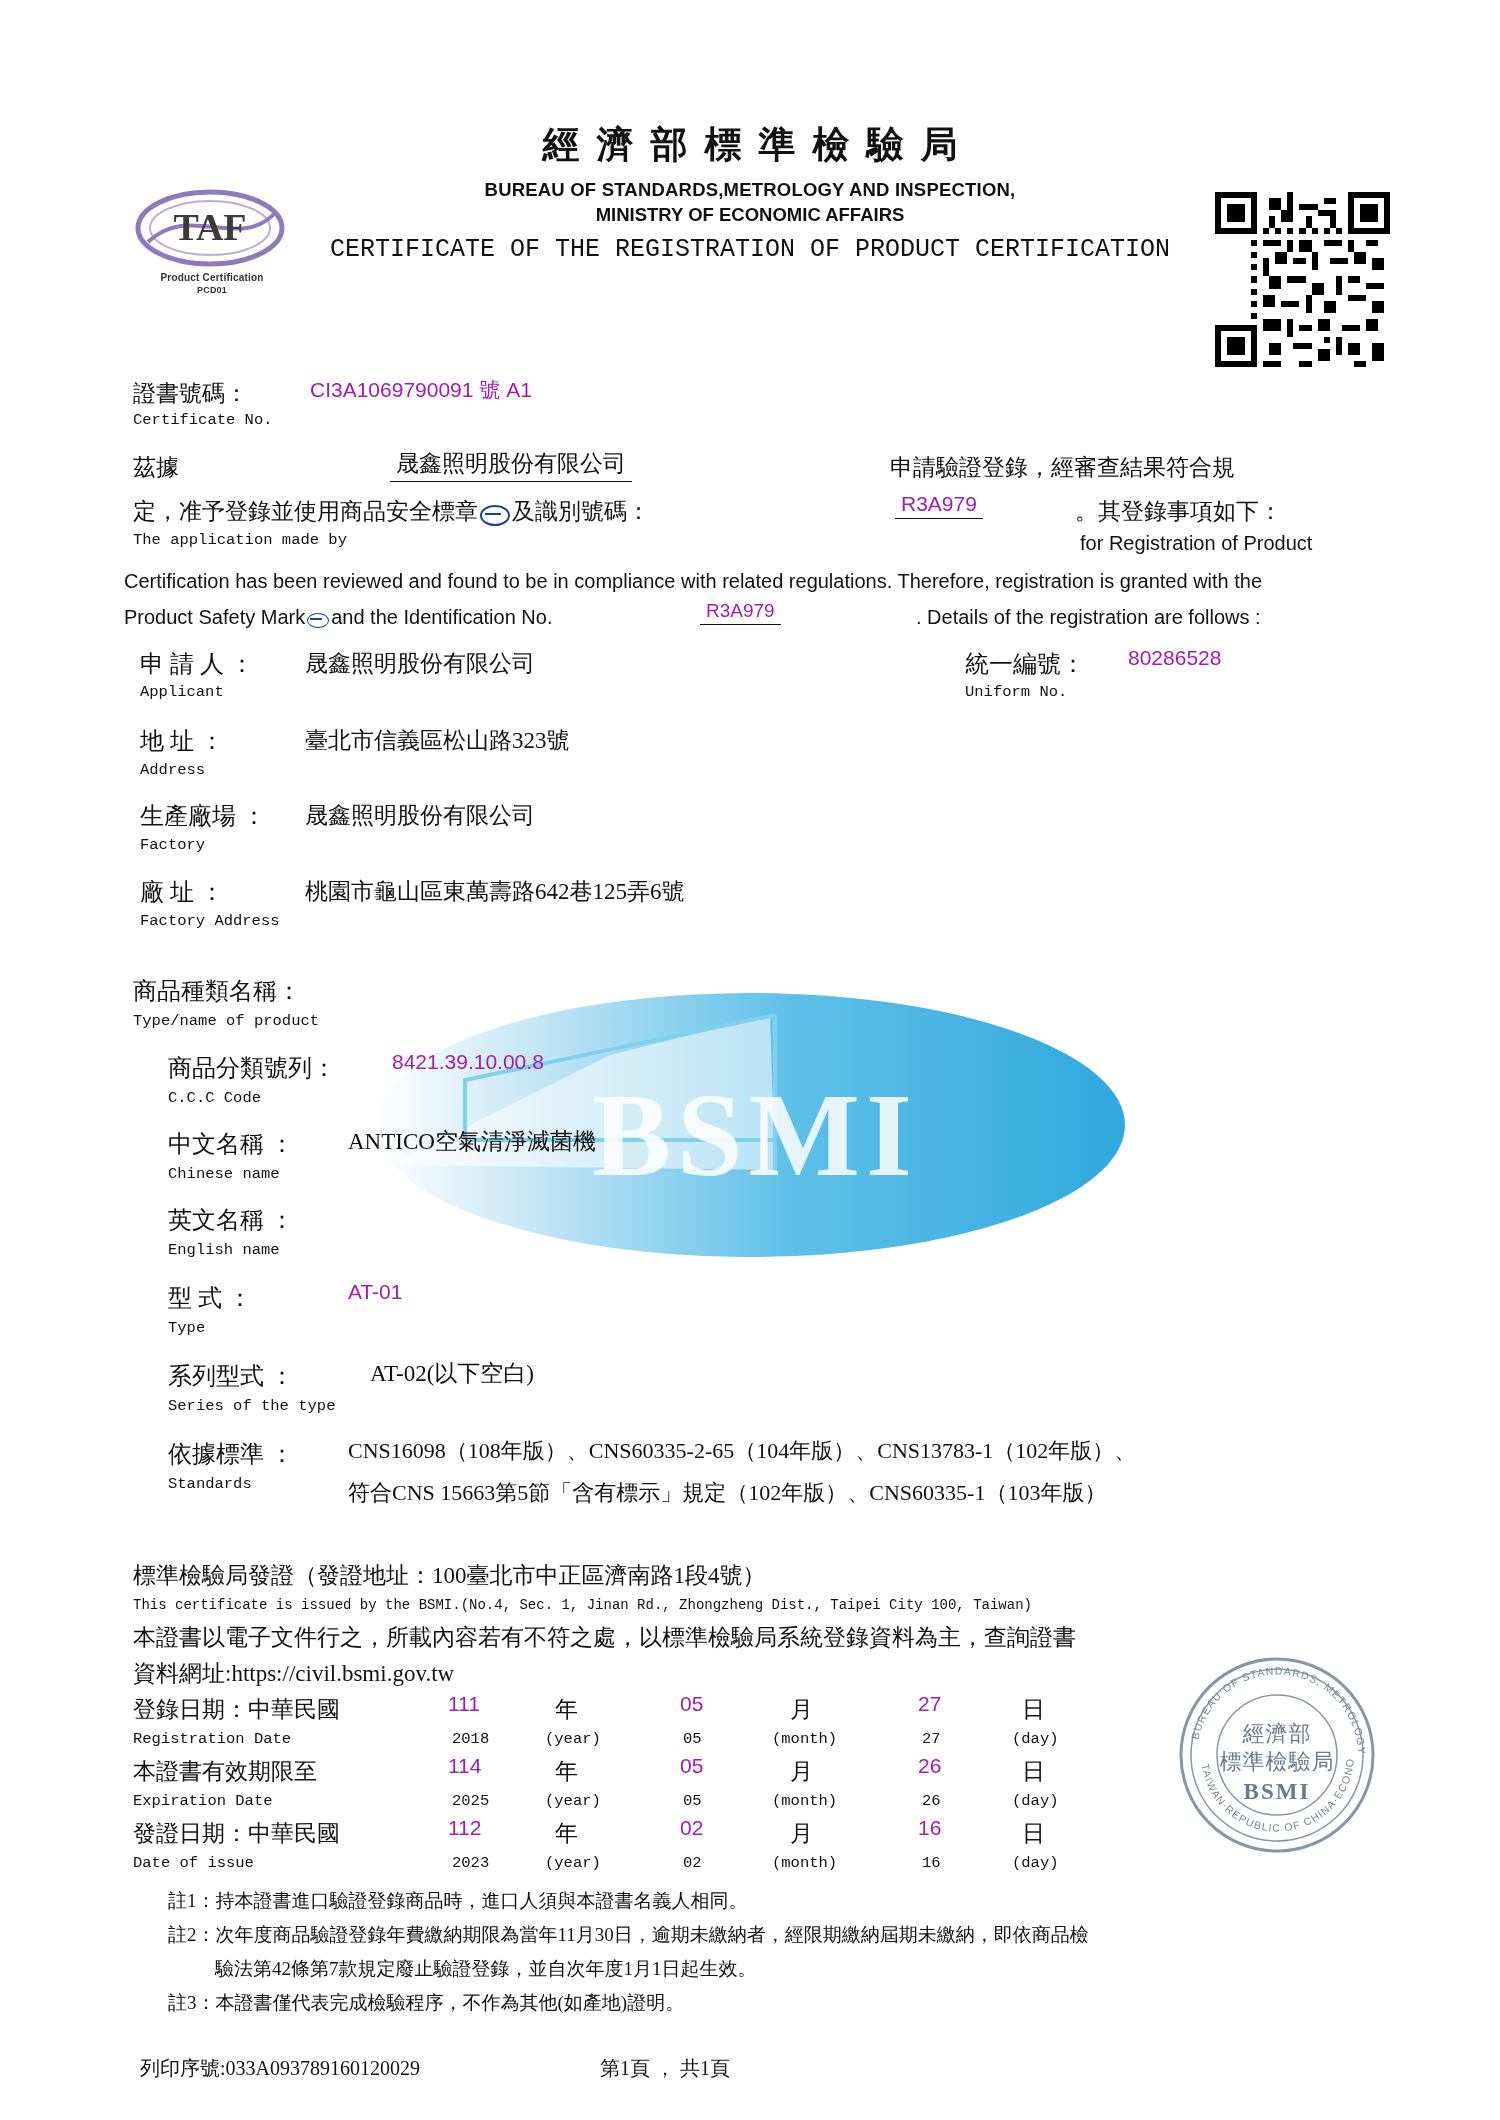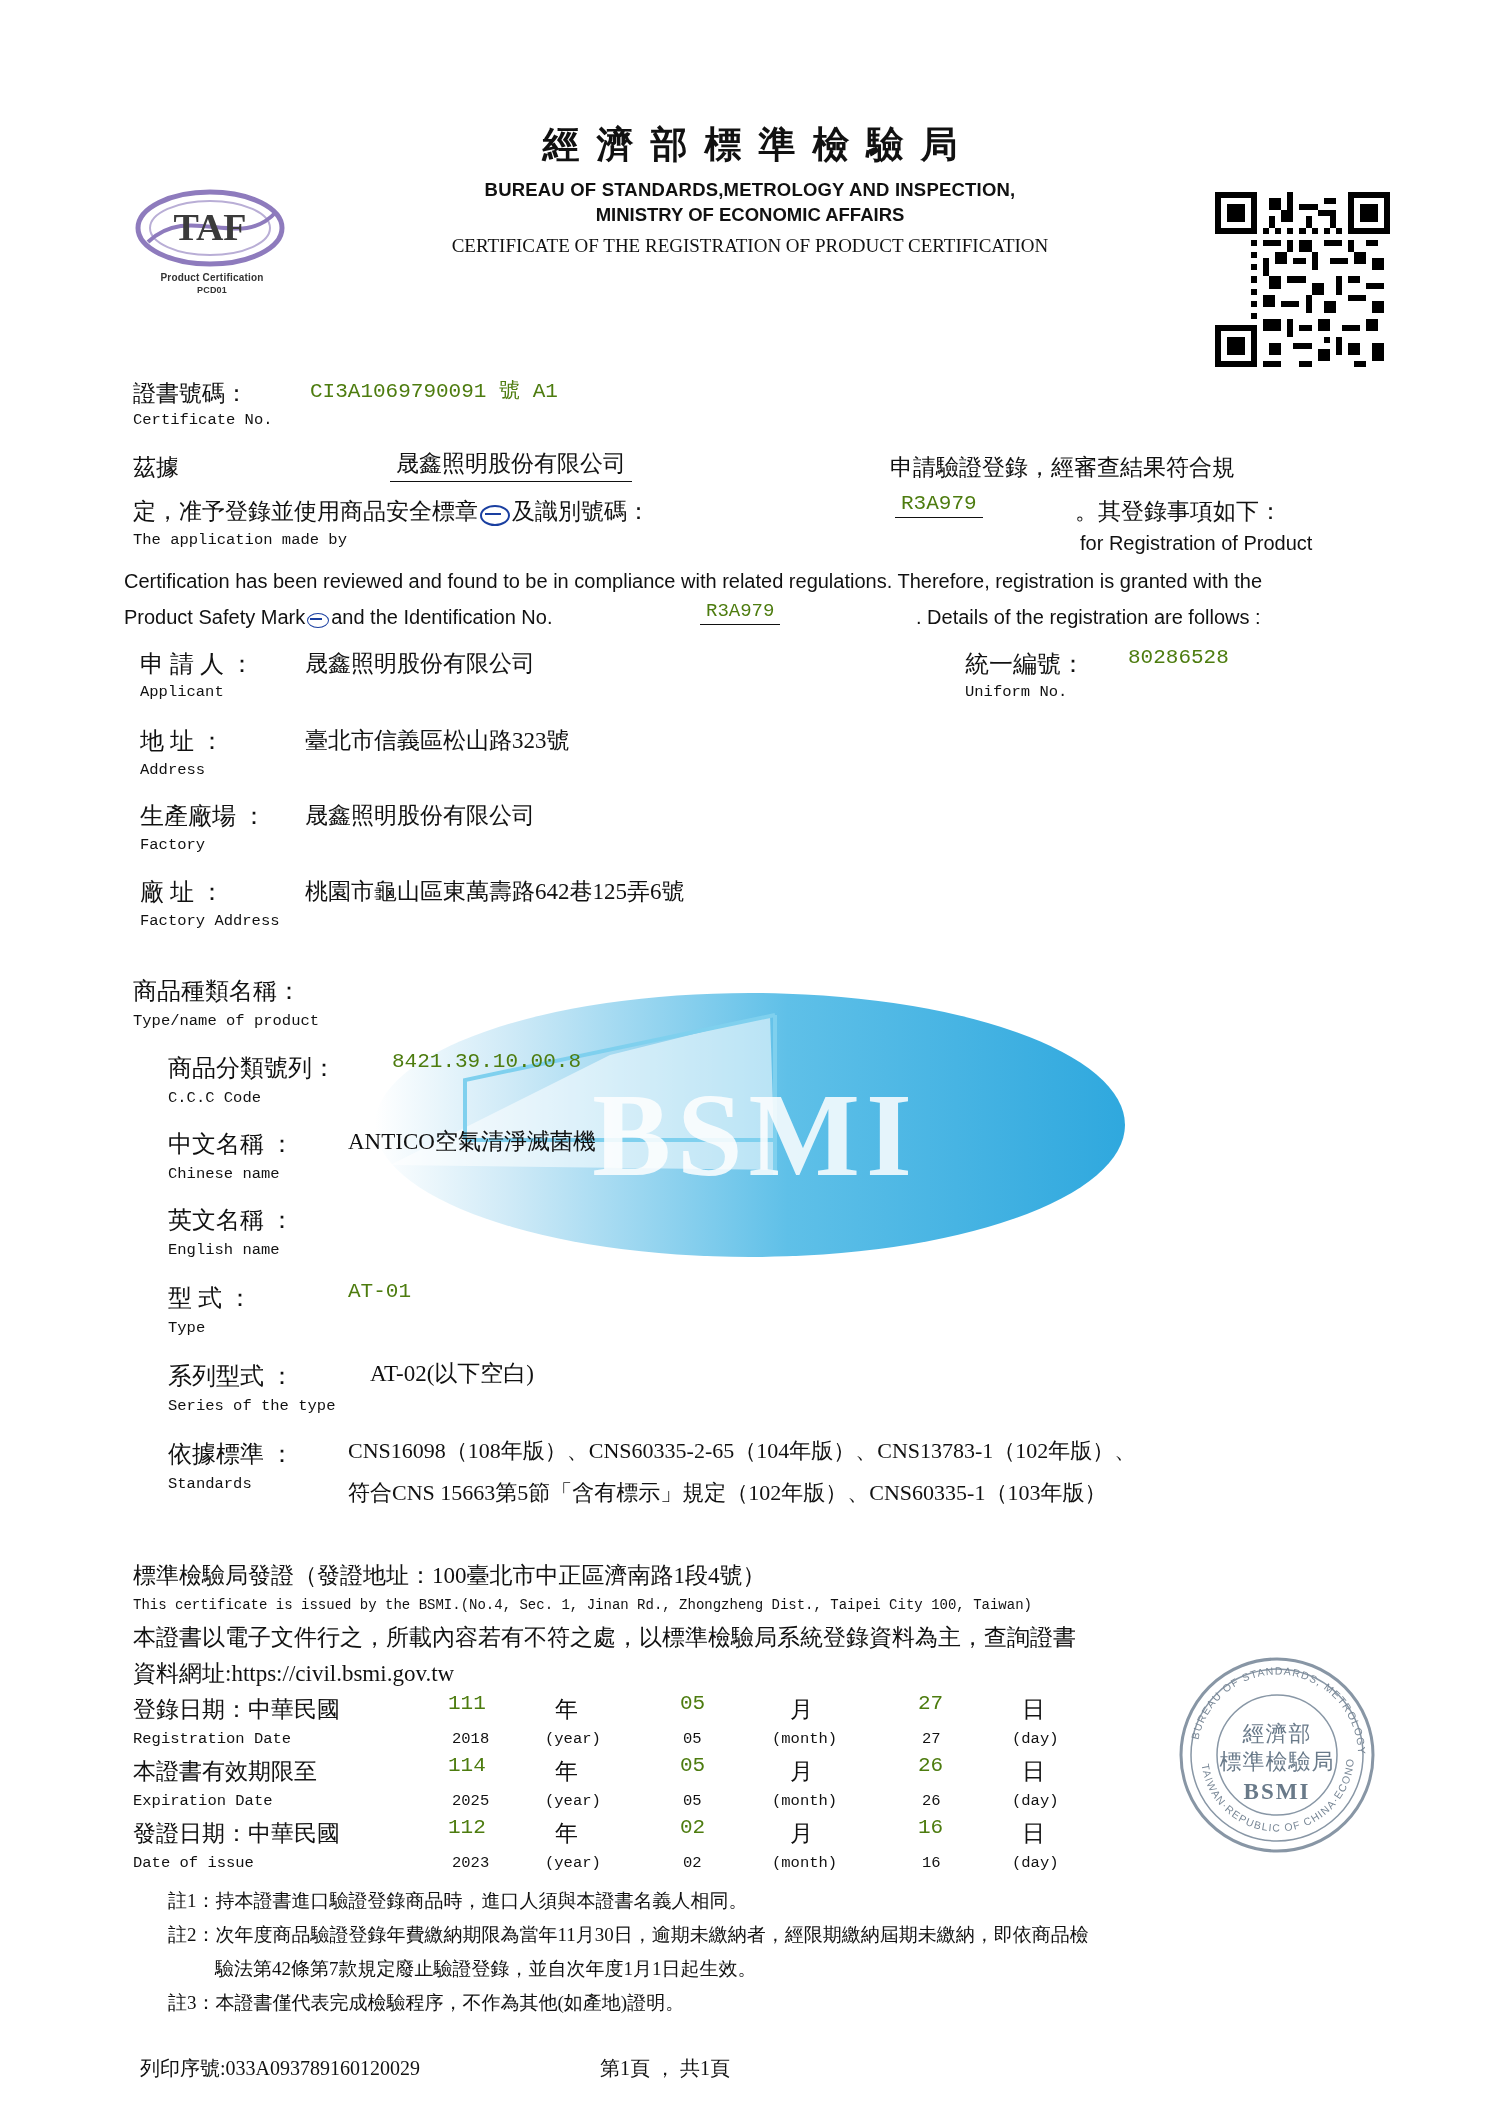--- a/index.html
+++ b/index.html
@@ -64,22 +64,22 @@
     margin-top: 3px;
   }
   .hdr-cn2 {
     font-size: 34px;
     letter-spacing: 15px;
     font-weight: 600;
     margin-top: 24px;
     padding-left: 15px;
   }
   .hdr-en3 {
-    font-family: Liberation Serif, serif;
-    font-size: 19px;
+    font-family: Liberation Mono, monospace;
+    font-size: 25px;
     margin-top: 9px;
   }
 
   
   .taf {
     position: absolute;
     left: 130px;
     top: 182px;
     width: 160px;
     height: 90px;
@@ -109,21 +109,21 @@
     height: 175px;
     z-index: 3;
   }
 
   
   .row { position: absolute; z-index: 2; }
   .cn { font-family: "Liberation Serif", serif; font-size: 23px; color:#111; white-space: nowrap;}
   .cn-lg { font-size: 24px; }
   .en { font-family: "Liberation Mono", monospace; font-size: 15.5px; color:#111; white-space: nowrap;}
   .en-sans { font-family: "Liberation Sans", sans-serif; font-size: 20px; color:#111; white-space: nowrap;}
-  .val { font-family: Liberation Mono, monospace; font-size: 21px; color:#4d7c0f; white-space: nowrap;}
+  .val { font-family: Liberation Sans, sans-serif; font-size: 21px; color:#a21caf; white-space: nowrap;}
   .val-cn { font-family: "Liberation Serif", serif; font-size: 23px; color:#111; white-space: nowrap;}
   .ul { border-bottom: 1.6px solid #111; display:inline-block; padding: 0 6px 2px 6px;}
 
   
   .psmark {
     display: inline-block;
     width: 26px; height: 17px;
     border: 2px solid #1a3fa0;
     border-radius: 50%;
     position: relative;

